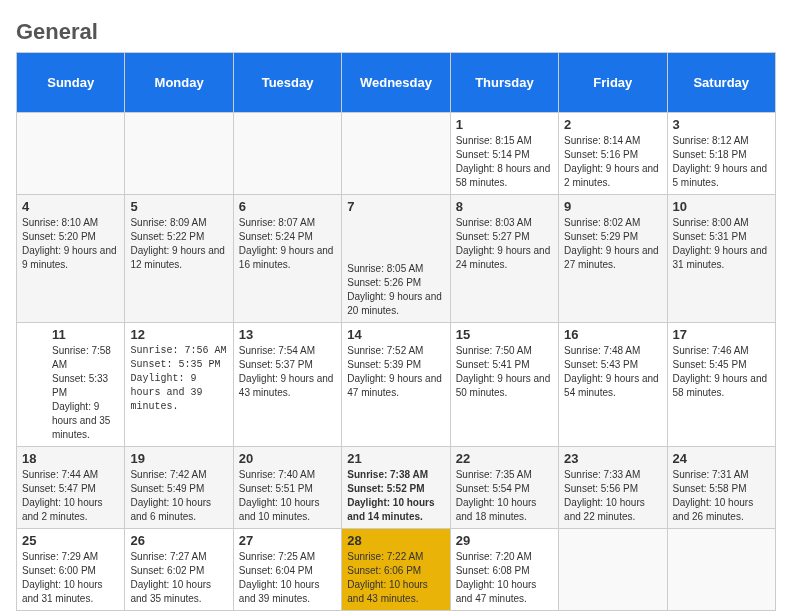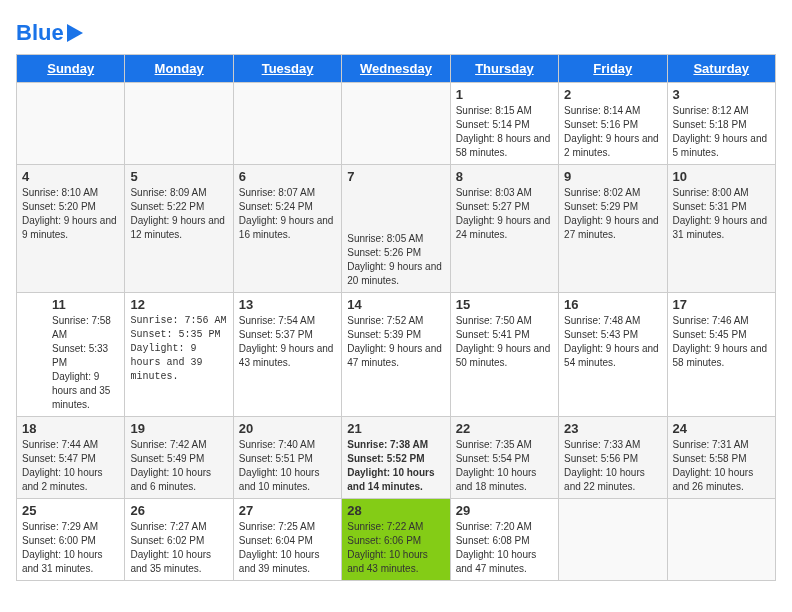--- a/index.html
+++ b/index.html
@@ -26,24 +26,23 @@
     .calendar {
       width: 100%;
       border-collapse: collapse;
       margin-top: 8px;
     }
     .calendar th {
       background-color: #1a73e8;
       color: #fff;
       font-size: 13px;
       font-weight: bold;
-      padding: 6px 4px;
+      padding: 22px 4px;
       text-align: center;
       border: 1px solid #ccc;
-      text-decoration: underline;
     }
     .calendar td {
       vertical-align: top;
       border: 1px solid #ccc;
       padding: 4px 5px;
       font-size: 10.5px;
       color: #333;
       width: 108px;
       min-height: 80px;
     }
@@ -52,23 +51,22 @@
     .day-info { font-size: 10px; color: #333; line-height: 1.4; }
     tr:nth-child(even) td { background-color: #f5f5f5; }
     tr:nth-child(odd) td { background-color: #ffffff; }
     .calendar thead tr th { background-color: #1a73e8; }
   </style>
 </head>
 <body>
 
 <div class="header-area">
   <div class="logo-wrapper" style="position:relative;width:95px;margin-top:4px;">
-    <div style="display:flex;align-items:center;">
-      <span style="font-size:22px;font-weight:bold;color:#1a73e8;">Blue</span>
-      <span style="display:inline-block;width:0;height:0;border-top:9px solid transparent;border-bottom:9px solid transparent;border-left:16px solid #1a73e8;margin-left:3px;"></span>
+    <div style="font-size:22px;font-weight:bold;line-height:1.1;">
+      <span style="color:#555;">General</span>
     </div>
   </div>
   <div class="title-block">
     <div class="main-title"></div>
     <div class="subtitle"></div>
   </div>
 </div>
 
 <table class="calendar">
   <thead>
@@ -251,21 +249,21 @@
           <div class="day-info" style="white-space: pre-line;">Sunrise: 7:27 AM
 Sunset: 6:02 PM
 Daylight: 10 hours and 35 minutes.</div>
         </td>
         <td style="background-color: rgb(255, 255, 255);">
           <span class="day-number">27</span>
           <div class="day-info" style="white-space: pre-line;">Sunrise: 7:25 AM
 Sunset: 6:04 PM
 Daylight: 10 hours and 39 minutes.</div>
         </td>
-        <td style="background-color: #84cc16;">
+        <td style="background-color: #eab308;">
           <span class="day-number">28</span>
           <div class="day-info" style="white-space: pre-line;">Sunrise: 7:22 AM
 Sunset: 6:06 PM
 Daylight: 10 hours and 43 minutes.</div>
         </td>
         <td style="background-color: rgb(255, 255, 255);">
           <span class="day-number">29</span>
           <div class="day-info" style="white-space: pre-line;">Sunrise: 7:20 AM
 Sunset: 6:08 PM
 Daylight: 10 hours and 47 minutes.</div>

